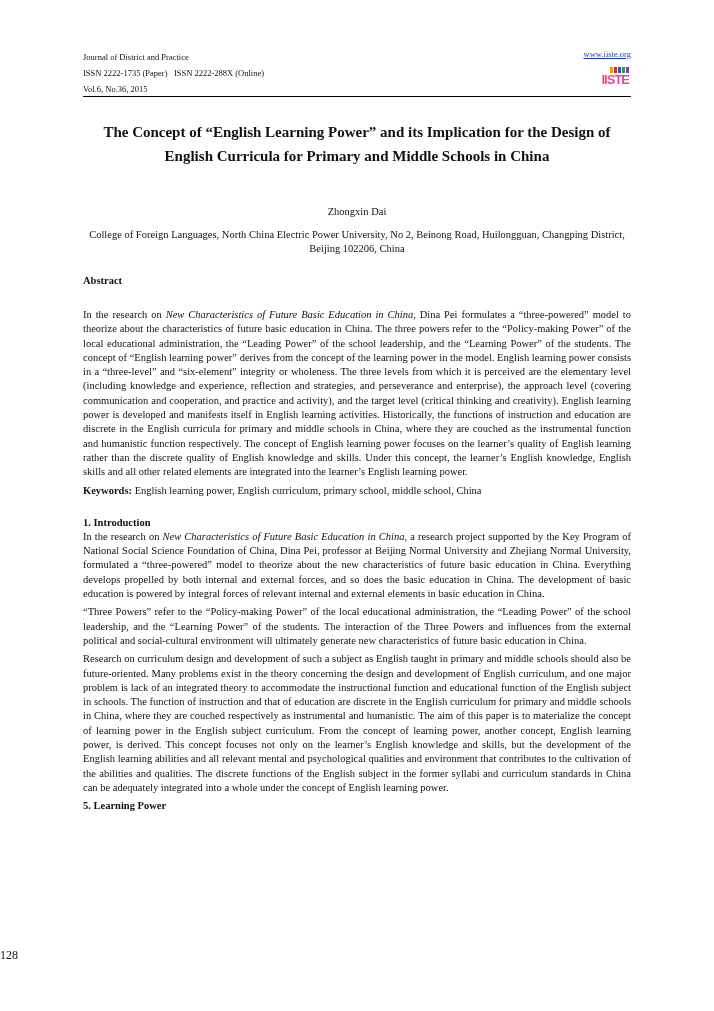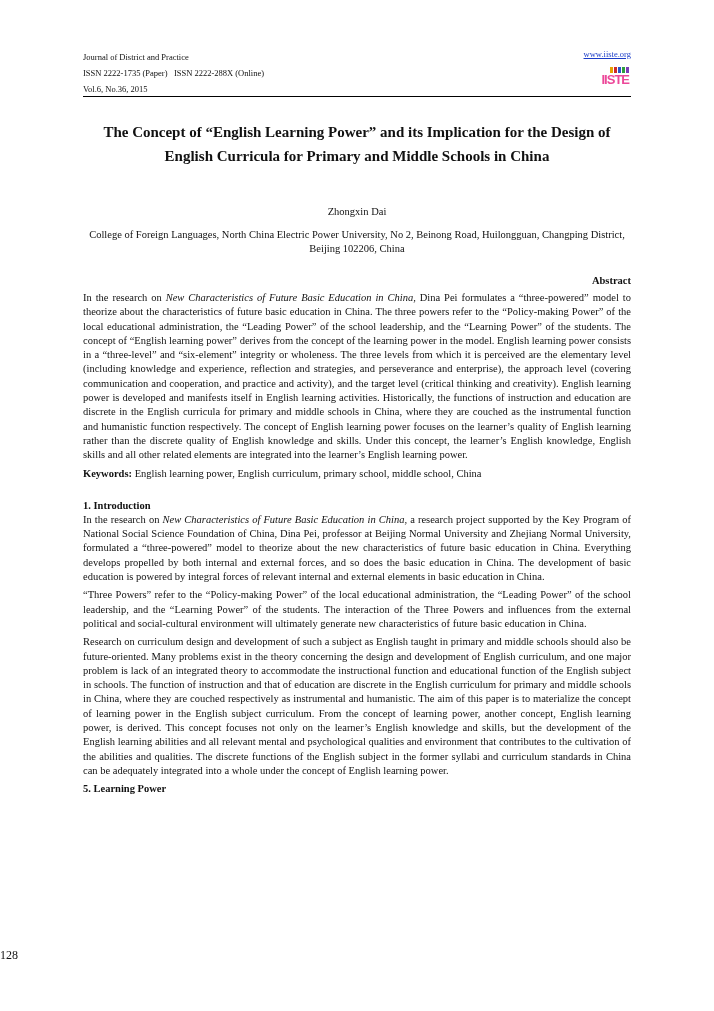--- a/index.html
+++ b/index.html
@@ -17,21 +17,21 @@
   .rule { position: absolute; left: 83px; top: 96px; width: 548px; height: 1px; background: #000; }
 
   .title { position: absolute; left: 83px; top: 120px; width: 548px; text-align: center;
     font-weight: bold; font-size: 15px; line-height: 24px; }
   .author { position: absolute; left: 83px; top: 205px; width: 548px; text-align: center; font-size: 10.5px; line-height: 14px; }
   .affil { position: absolute; left: 83px; top: 220px; width: 548px; text-align: center; font-size: 10.5px; line-height: 14px; margin-top: 8px; }
 
   .body { position: absolute; left: 83px; top: 274px; width: 548px; }
   h2 { font-size: 10.5px; font-weight: bold; margin: 0; line-height: 14px; }
   p { margin: 0; font-size: 10.5px; line-height: 14.3px; text-align: justify; }
-  .abstract-h { margin-bottom: 3px; text-align: right; }
+  .abstract-h { margin-bottom: 20px; }
   .gap-s { height: 4px; }
   .gap-m { height: 18px; }
   .kw b { font-weight: bold; }
   .page-num { position: absolute; left: 0; width: 714px; top: 948px; text-align: left; font-size: 12px; }
 </style>
 </head>
 <body>
 
 <div class="header">
   <div class="hline">Journal of District and Practice</div>

